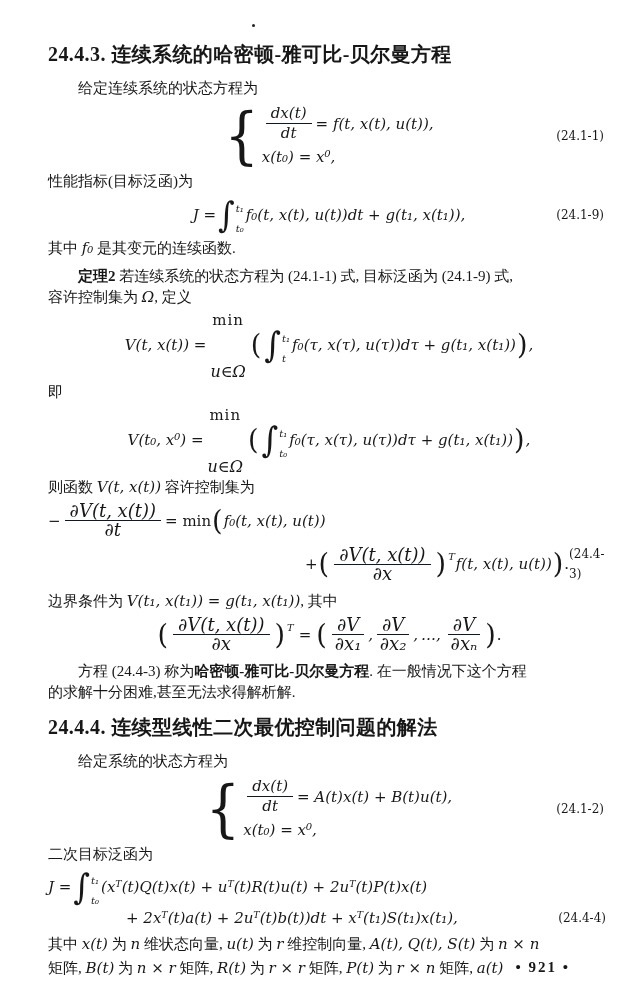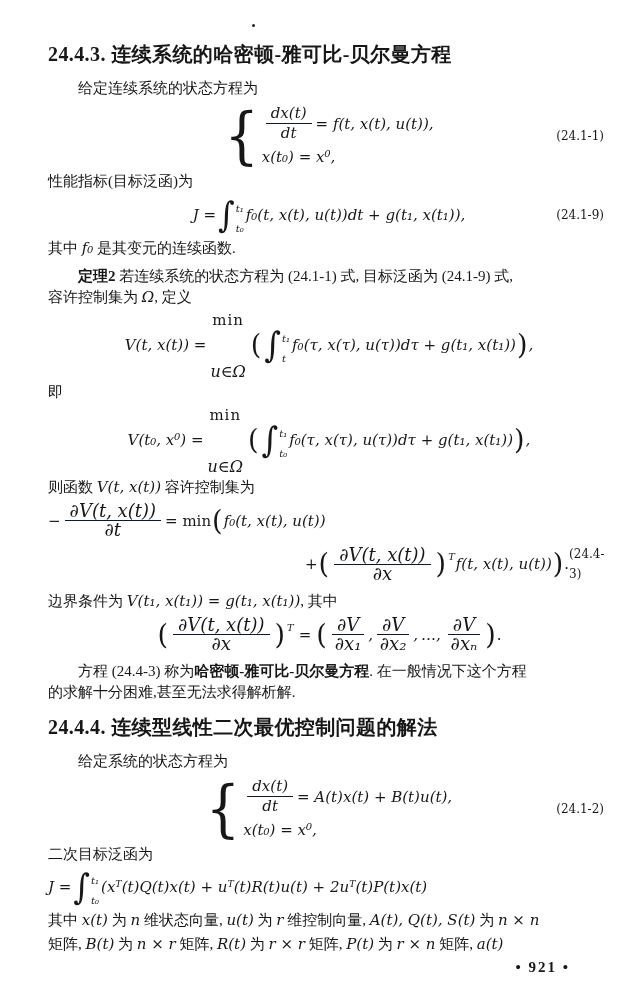--- a/index.html
+++ b/index.html
@@ -228,19 +228,23 @@
       <span class="mtxt">J =</span>
       <span class="integral">
         <span class="int-sym">∫</span>
         <span class="int-lims">
             <span>t₁</span>
             <span>t₀</span>
           </span>
       </span>
       <span class="mtxt nowrap">(xᵀ(t)Q(t)x(t) + uᵀ(t)R(t)u(t) + 2uᵀ(t)P(t)x(t)</span>
     </div>
+    <div class="eqrow left" style="margin:4px 0 0 78px;">
+      <span class="mtxt nowrap">+ 2xᵀ(t)a(t) + 2uᵀ(t)b(t))dt + xᵀ(t₁)S(t₁)x(t₁),</span>
+      <span class="eqlabel mla" style="margin-right:4px;">(24.4-4)</span>
+    </div>
   </div>
 
   <p class="zh" style="margin-top:4px; line-height:24px;"><span class="r-zh">其中 </span><span class="r-m">x(t)</span><span class="r-zh"> 为 </span><span class="r-m">n</span><span class="r-zh"> 维状态向量, </span><span class="r-m">u(t)</span><span class="r-zh"> 为 </span><span class="r-m">r</span><span class="r-zh"> 维控制向量, </span><span class="r-m">A(t), Q(t), S(t)</span><span class="r-zh"> 为 </span><span class="r-m">n × n</span></p>
   <p class="zh" style="line-height:24px;"><span class="r-zh">矩阵, </span><span class="r-m">B(t)</span><span class="r-zh"> 为 </span><span class="r-m">n × r</span><span class="r-zh"> 矩阵, </span><span class="r-m">R(t)</span><span class="r-zh"> 为 </span><span class="r-m">r × r</span><span class="r-zh"> 矩阵, </span><span class="r-m">P(t)</span><span class="r-zh"> 为 </span><span class="r-m">r × n</span><span class="r-zh"> 矩阵, </span><span class="r-m">a(t)</span></p>
 
   <div class="page-number">• 921 •</div>
 </div>
 
 </body></html>

